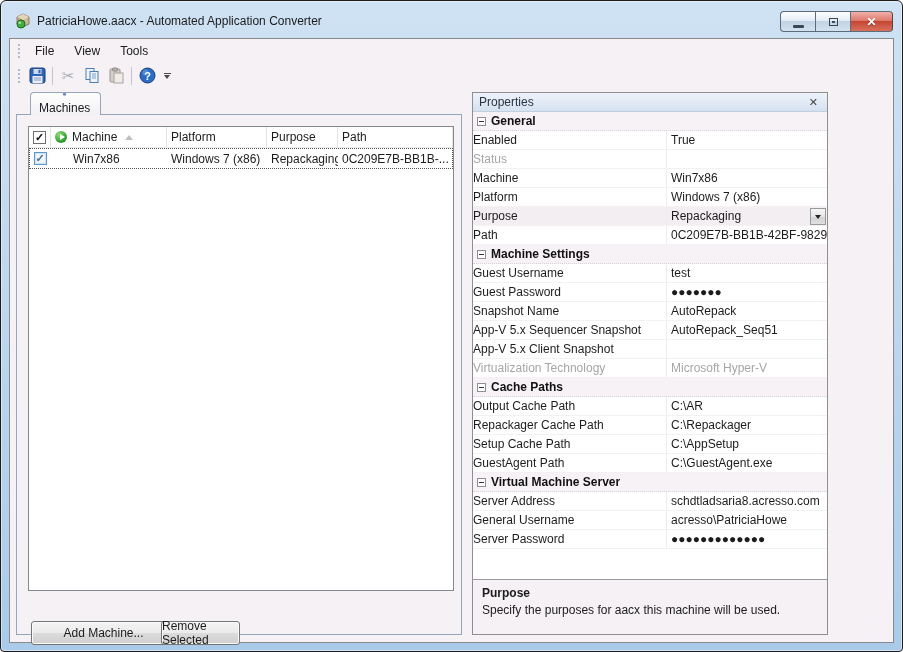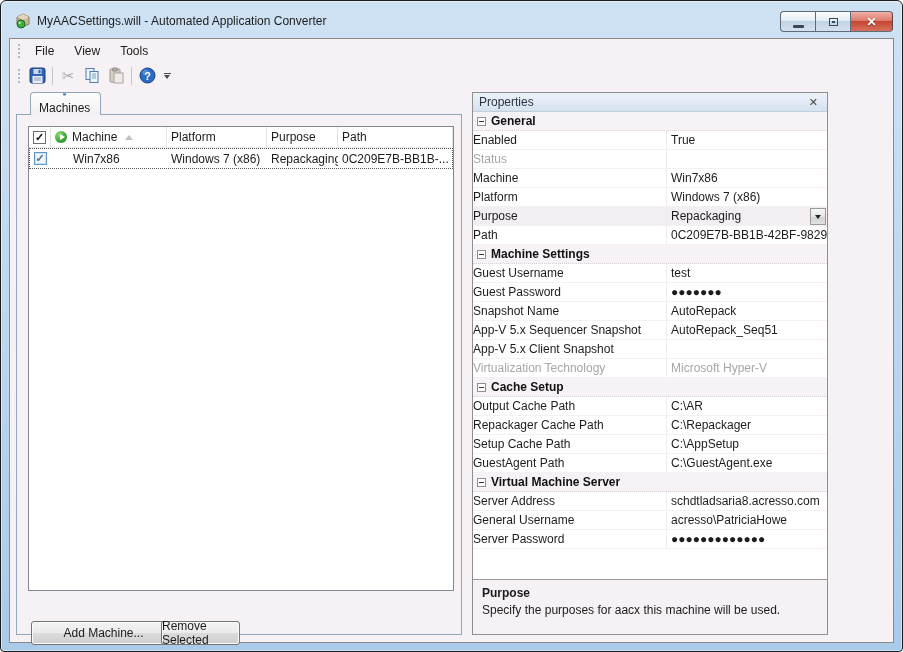--- a/index.html
+++ b/index.html
@@ -141,21 +141,21 @@
 <div class="window">
 
   <div class="titlebar">
     <svg class="title-icon" viewBox="0 0 17 16">
       <polygon points="3,4 9,1 15,4 15,11 9,14 3,11" fill="#c9b79a" stroke="#8a7a5e" stroke-width="1"></polygon>
       <polygon points="3,4 9,7 15,4 9,1" fill="#e4d6bb"></polygon>
       <polygon points="9,7 9,14 3,11 3,4" fill="#b3a184"></polygon>
       <circle cx="7" cy="11" r="4" fill="#3fae3f" stroke="#1c6b1c" stroke-width="1"></circle>
       <circle cx="5.7" cy="9.7" r="1.3" fill="#a8e89e"></circle>
     </svg>
-    <div class="title-text">MyAACSettings.will - Automated Application Converter</div>
+    <div class="title-text">PatriciaHowe.aacx - Automated Application Converter</div>
     <div class="win-btns">
       <div class="win-btn min">
           <div class="glyph-min"></div>
         </div>
       <div class="win-btn max">
           <div class="glyph-max"></div>
         </div>
       <div class="win-btn close">
           <div class="glyph-close">✕</div>
         </div>
@@ -326,21 +326,21 @@
           <div class="pg-row pg-prop">
             <div class="pg-label">App-V 5.x Client Snapshot</div>
             <div class="pg-value"></div>
           </div>
           <div class="pg-row pg-prop disabled">
             <div class="pg-label">Virtualization Technology</div>
             <div class="pg-value">Microsoft Hyper-V</div>
           </div>
           <div class="pg-row pg-cat">
             <div class="pg-collapse"></div>
-            <span>Cache Setup</span>
+            <span>Cache Paths</span>
           </div>
           <div class="pg-row pg-prop">
             <div class="pg-label">Output Cache Path</div>
             <div class="pg-value">C:\AR</div>
           </div>
           <div class="pg-row pg-prop">
             <div class="pg-label">Repackager Cache Path</div>
             <div class="pg-value">C:\Repackager</div>
           </div>
           <div class="pg-row pg-prop">

